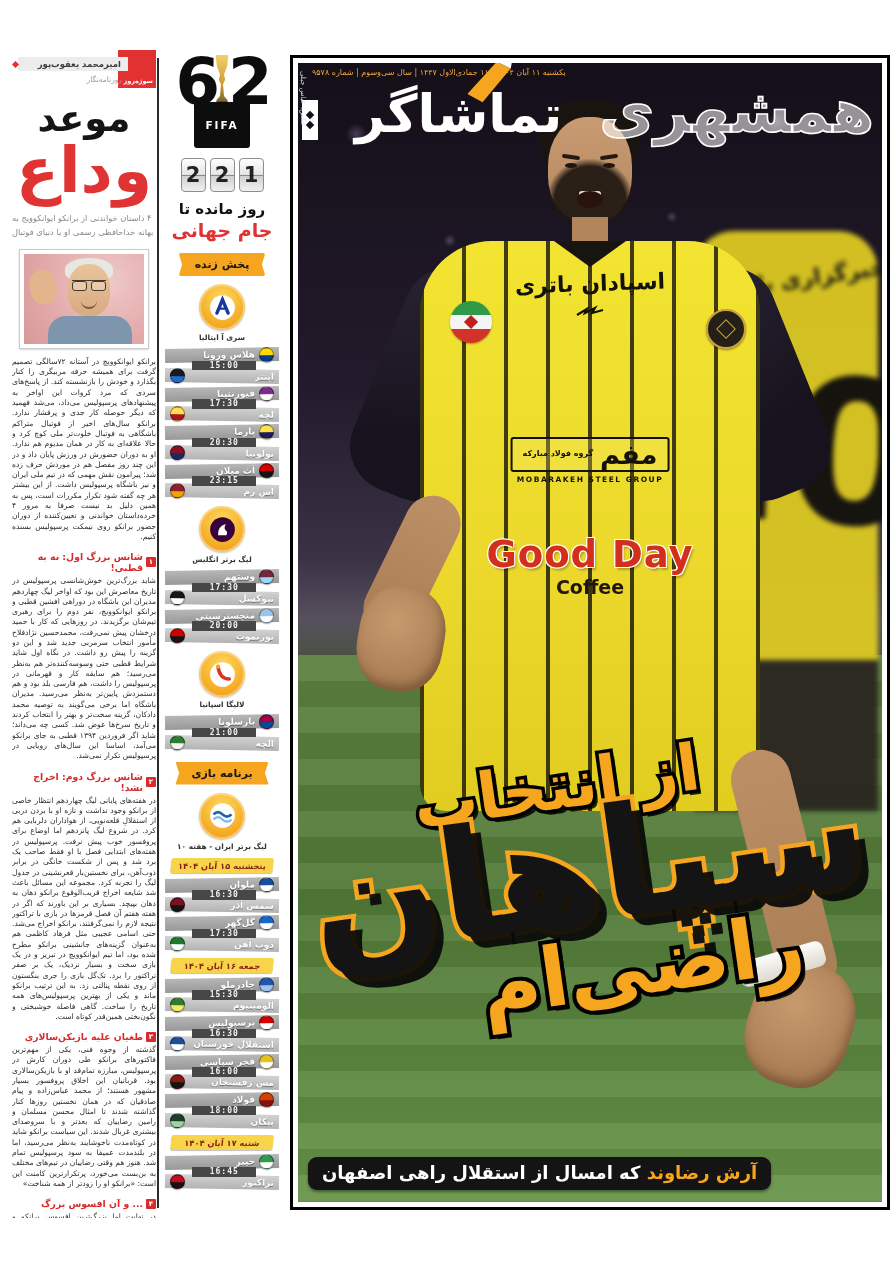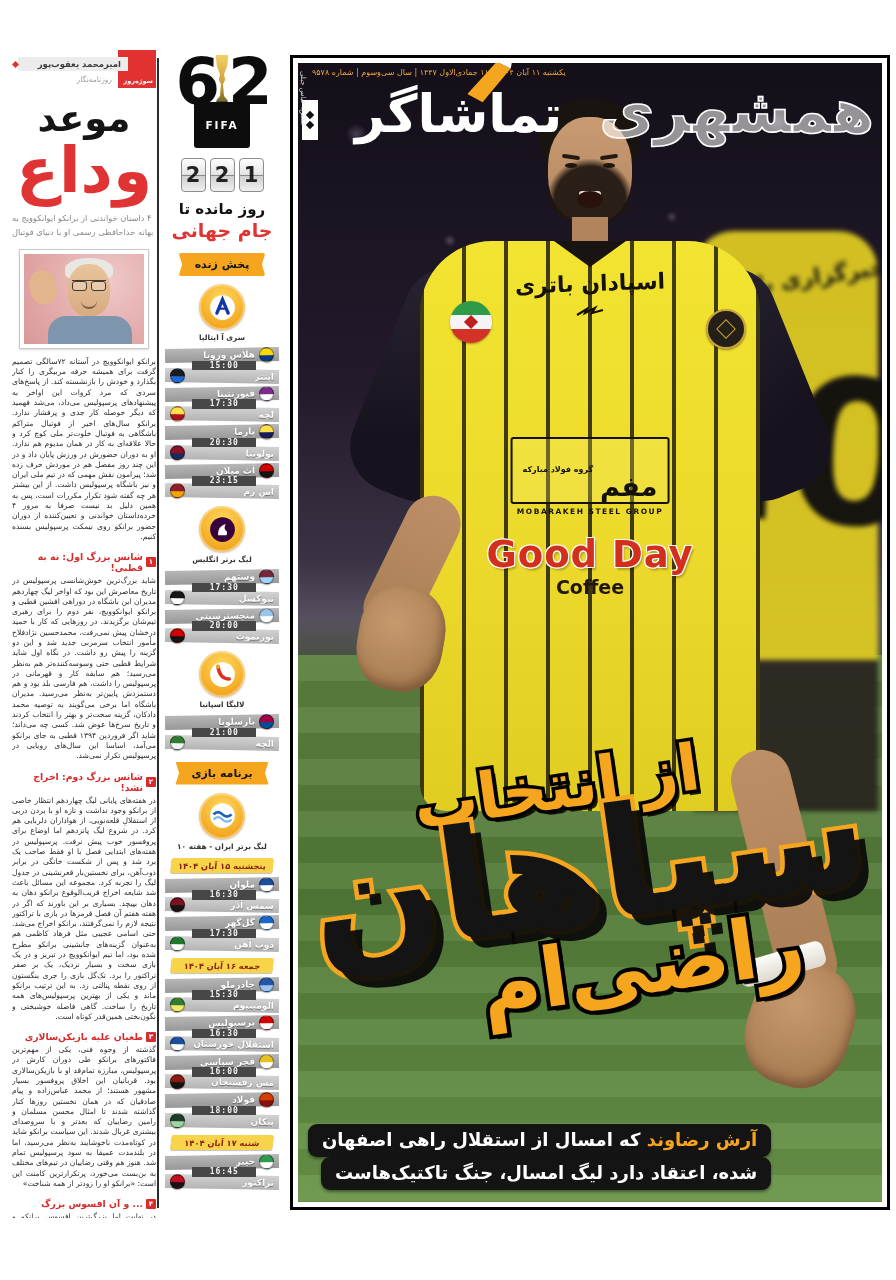--- a/index.html
+++ b/index.html
@@ -12,21 +12,21 @@
   
   .vrule{position:absolute;left:157px;top:58px;height:1150px;width:1.5px;background:#2b2b2b;}
 
   
   .left-col{position:absolute;left:12px;top:50px;width:144px;height:1168px;overflow:hidden;}
   .byline{position:relative;height:48px;}
   .red-sq{position:absolute;right:0;top:0;width:38px;height:38px;background:#e23131;}
   .byline-tag{position:absolute;right:3px;top:27px;color:#fff;font-size:6.5px;font-weight:700;z-index:2;}
   .name-box{position:absolute;right:28px;top:7px;background:#ececec;padding:2px 7px 2px 20px;font-size:8.5px;font-weight:700;color:#3c3c3c;white-space:nowrap;z-index:1;}
   .name-box::after{content:"";position:absolute;left:-5px;top:5px;width:5px;height:5px;background:#e23131;transform:rotate(45deg);}
-  .byline-role{position:absolute;right:44px;top:25px;font-size:7.5px;color:#9b9b9b;}
+  .byline-role{position:absolute;right:34px;top:25px;font-size:7.5px;color:#9b9b9b;}
   .hl-black{font-size:37px;font-weight:900;color:#151515;text-align:center;line-height:1.05;margin-top:2px;}
   .hl-red{font-size:63px;font-weight:900;color:#e03434;text-align:center;line-height:1;letter-spacing:-1px;}
   .deck{font-size:8.3px;color:#8a8a8a;text-align:left;line-height:1.75;margin-top:9px;}
   
   .branko-box{width:120px;margin:9px auto 8px;background:#fff;border:1px solid #c9c9c9;padding:4px;box-shadow:0 1px 2px rgba(0,0,0,.15);}
   .branko{position:relative;height:90px;overflow:hidden;background:
     radial-gradient(circle at 70% 30%,#efc9c9,#e3a9a9 60%,#d89898);}
   .b-hand{position:absolute;left:6px;top:16px;width:26px;height:34px;background:#e3b58d;border-radius:45% 45% 40% 40%;transform:rotate(-12deg);}
   .b-head{position:absolute;left:44px;top:10px;width:42px;height:52px;background:linear-gradient(#e9c49c,#d8ab80);border-radius:46% 46% 42% 42%;}
   .b-hair{position:absolute;left:41px;top:4px;width:48px;height:22px;background:#e9e7e2;border-radius:50% 50% 30% 30%;}
@@ -123,21 +123,21 @@
   .collar{position:absolute;top:0;left:50%;transform:translateX(-50%);width:72px;height:26px;background:#171411;clip-path:polygon(0 0,100% 0,50% 100%);}
   .sponsor{position:absolute;top:30px;left:0;width:100%;text-align:center;font-size:22px;font-weight:700;color:#14110a;transform:rotate(-2deg);letter-spacing:1px;}
   .bolt{position:absolute;top:64px;left:50%;transform:translateX(-50%);}
   .iran-flag{position:absolute;left:30px;top:60px;width:42px;height:42px;border-radius:50%;overflow:hidden;box-shadow:0 1px 2px rgba(0,0,0,.35);
     background:linear-gradient(180deg,#2f9a48 0 33%,#f4f4f4 33% 66%,#d23227 66% 100%);}
   .iran-flag::after{content:"";position:absolute;left:50%;top:50%;width:10px;height:10px;transform:translate(-50%,-50%) rotate(45deg);background:#c01f1f;}
   .club-badge{position:absolute;right:14px;top:68px;width:36px;height:36px;border-radius:50%;background:#241f18;border:2.5px solid #c8a23c;box-shadow:0 1px 2px rgba(0,0,0,.4);}
   .club-badge::after{content:"";position:absolute;left:50%;top:50%;width:12px;height:12px;transform:translate(-50%,-50%) rotate(45deg);background:transparent;border:1.6px solid #c8a23c;}
   .steel{position:absolute;top:196px;left:50%;transform:translateX(-50%);text-align:center;color:#14110a;}
   .steel-box{display:flex;align-items:center;gap:7px;border:2px solid #14110a;border-radius:3px;padding:2px 10px;background:rgba(250,240,120,.25);}
-  .steel-big{font-size:27px;font-weight:900;line-height:1;margin-top:32px;}
+  .steel-big{font-size:27px;font-weight:900;line-height:1;}
   .steel-small{font-size:8px;font-weight:700;line-height:1.35;text-align:left;}
   .steel-en{font-size:7.5px;font-weight:700;letter-spacing:1.5px;margin-top:3px;direction:ltr;}
   .goodday{position:absolute;top:292px;left:0;width:100%;text-align:center;direction:ltr;}
   .gd1{font-size:37px;font-weight:900;color:#d2301c;text-shadow:-1px -1px 0 #fff,1px -1px 0 #fff,-1px 1px 0 #fff,1px 1px 0 #fff,2px 3px 2px rgba(0,0,0,.25);letter-spacing:1px;}
   .gd2{font-size:19px;font-weight:700;color:#20160f;margin-top:0px;}
   .forearm{position:absolute;background:linear-gradient(#bd8f66,#a97e55);border-radius:30px;}
   .forearm.l{left:4px;top:392px;width:56px;height:150px;transform:rotate(26deg);}
   .forearm.r{right:-14px;top:648px;width:60px;height:250px;transform:rotate(-14deg);}
   .fist{position:absolute;background:radial-gradient(circle at 40% 35%,#c79a6e,#a87c52 78%);border-radius:42%;box-shadow:inset -4px -6px 10px rgba(80,50,30,.45);}
   .fist.l{left:-22px;top:488px;width:86px;height:104px;transform:rotate(10deg);}
@@ -508,16 +508,15 @@
     <div class="credit-v">عکس: عباس جبلی</div>
 
     <div class="big-hl">
       <div class="hl-line1">از انتخاب</div>
       <div class="hl-line2">سپاهان</div>
       <div class="hl-line3">راضی‌ام</div>
     </div>
 
     <div class="subhead">
       <div class="sh-line"><span class="sh-orange">آرش رضاوند</span><span> که امسال از استقلال راهی اصفهان</span></div>
-      <div class="sh-line">شده، اعتقاد دارد لیگ امسال، جنگ تاکتیک‌هاست</div>
     </div>
   </div>
 </div>
 
 </body></html>

